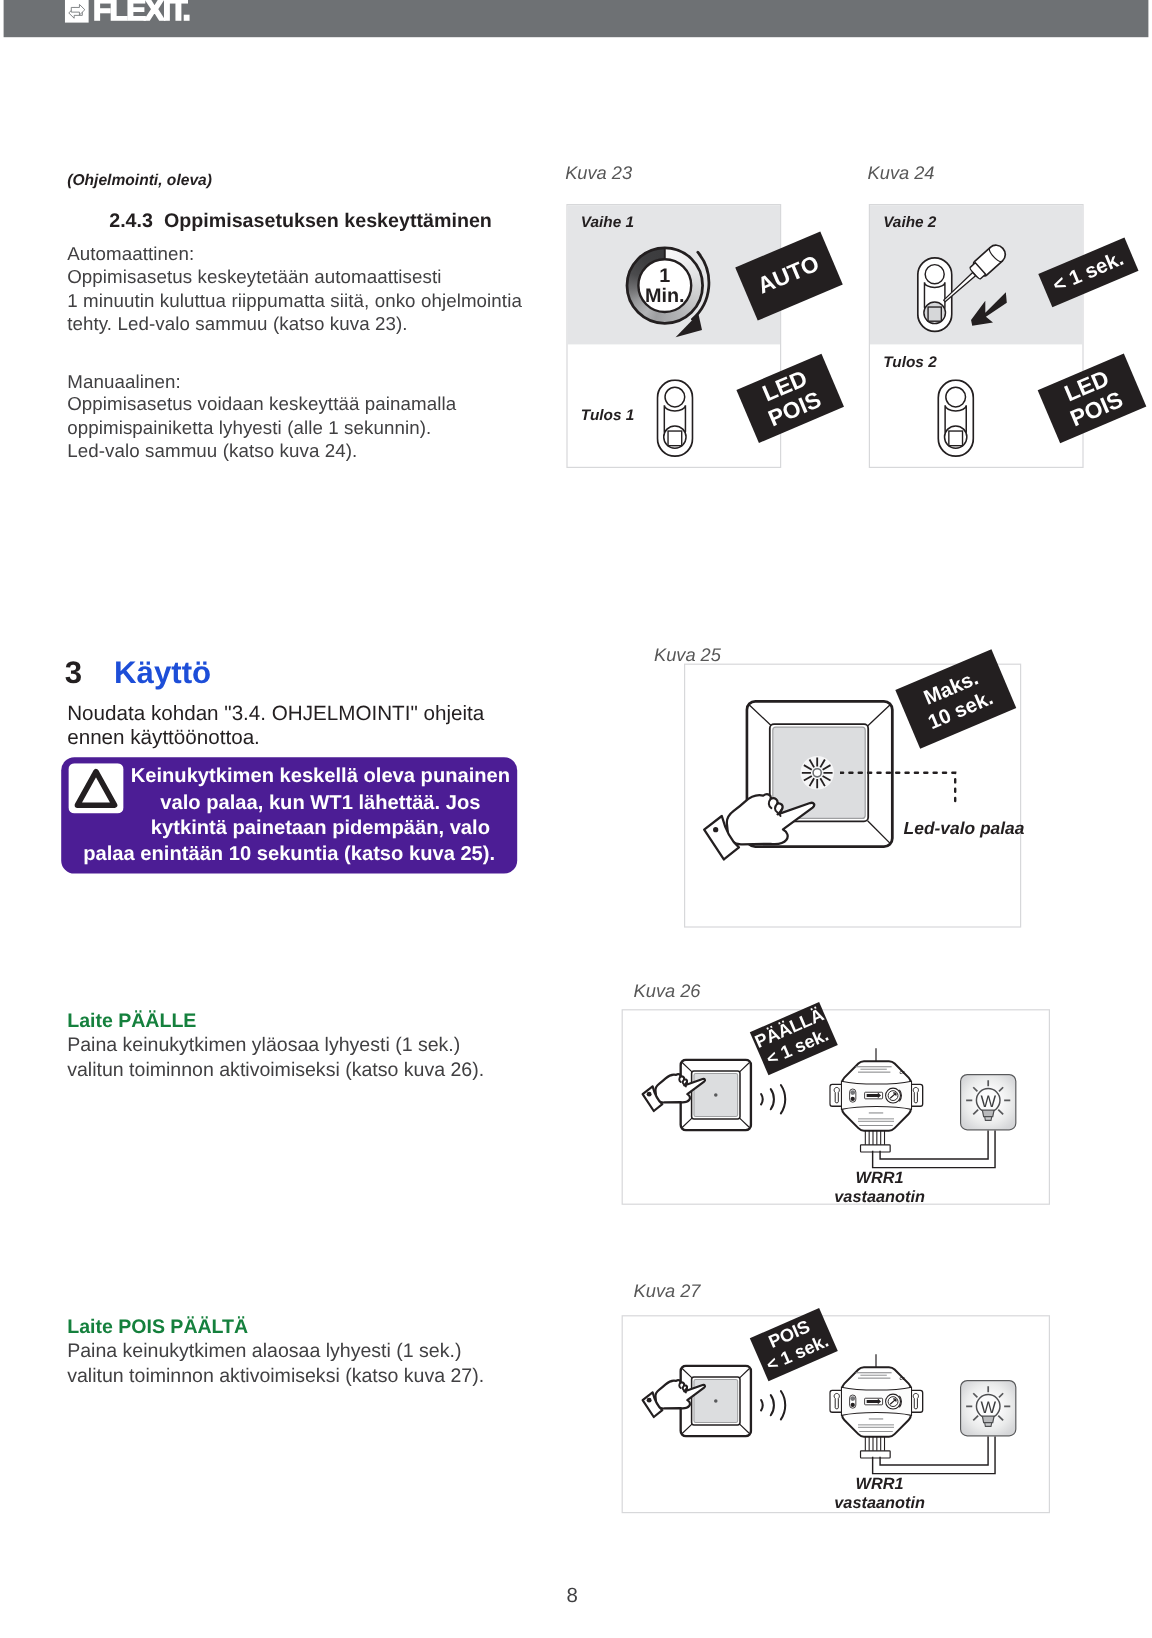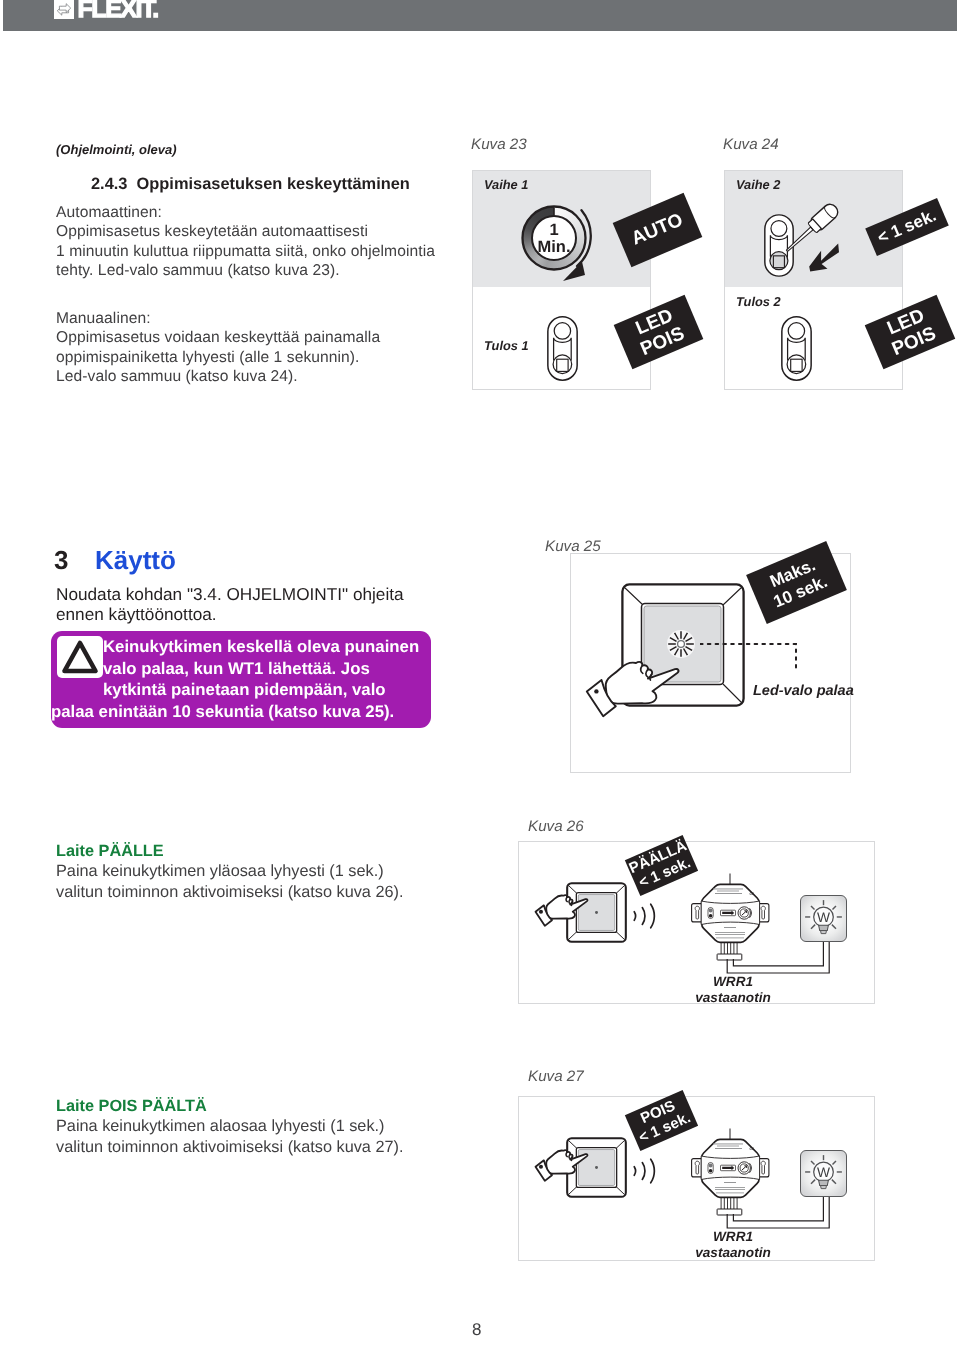--- a/index.html
+++ b/index.html
@@ -28,22 +28,22 @@
   .figbox{position:absolute;border:1px solid #d7d8da;box-sizing:border-box;background:#fff;}
   .figtop{position:absolute;background:#e4e5e7;box-sizing:border-box;}
   .sublabel{position:absolute;font-style:italic;font-weight:bold;font-size:12.8px;color:#231f20;}
 
   
   .tag{position:absolute;background:#231f20;color:#fff;font-weight:bold;
        display:flex;flex-direction:column;align-items:center;justify-content:center;
        text-align:center;line-height:1.12;}
 
   
-  .warnbox{position:absolute;background:#a21caf;border-radius:11px;color:#fff;
-           font-weight:bold;font-size:16.8px;line-height:21.7px;
+  .warnbox{position:absolute;background:#4c1d95;border-radius:11px;color:#fff;
+           font-weight:bold;font-size:16.8px;line-height:21.7px;text-align:center;
            box-sizing:border-box;padding-top:5px;}
   .warn-icon{position:absolute;left:6px;top:5px;width:46px;height:42px;}
   .wl{display:block;}
   .wl.ind{padding-left:52px;}
   .pgnum{position:absolute;font-size:17px;color:#3f3f41;}
 </style>
 </head>
 <body>
 
 <div class="page">

